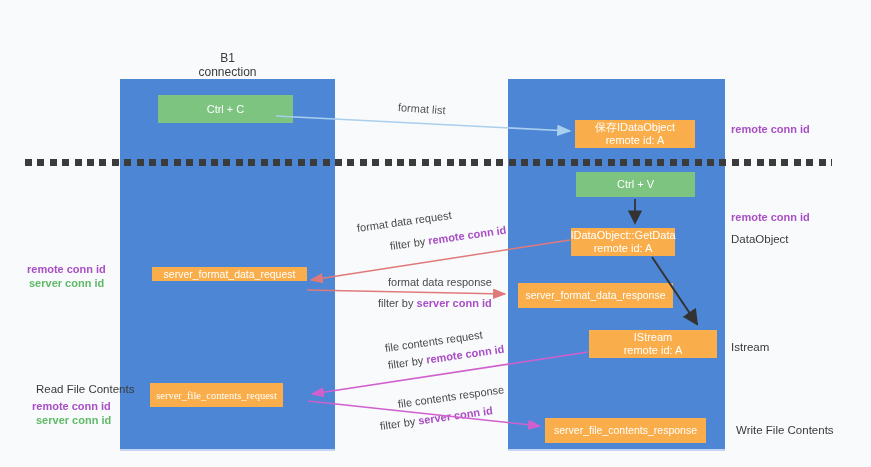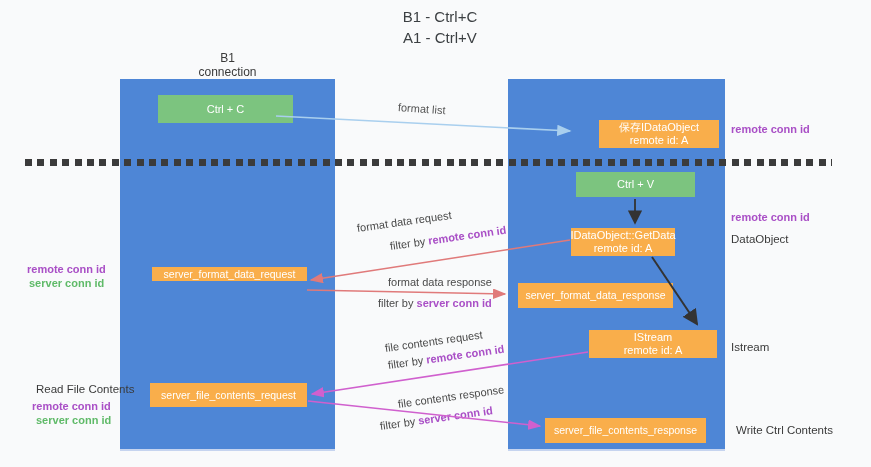--- a/index.html
+++ b/index.html
@@ -27,44 +27,40 @@
   .lbl.green-t { color:#5fba68; font-weight:bold; }
   .rot { transform:rotate(-8deg); transform-origin:left center; }
   .rot-sm { transform:rotate(4deg); transform-origin:left center; }
   svg.arrows { position:absolute; left:0; top:0; pointer-events:none; }
 </style>
 </head>
 <body>
 
 <div class="stage">
 
-  <div class="abs title">
-    <div>B1 - Ctrl+C</div>
-    <div>A1 - Ctrl+V</div>
-  </div>
 
   <div class="abs lane-header" style="left:120px; top:51px; width:215px;">
     <div>B1</div>
     <div>connection</div>
   </div>
   <div class="abs lane-header" style="left:508px; top:44px; width:217px;margin-top:40px;">
     <div>A1</div>
     <div>remote</div>
   </div>
 
   <div class="abs lane" style="left:120px; top:79px; width:215px; height:372px;"></div>
   <div class="abs lane" style="left:508px; top:79px; width:217px; height:372px;"></div>
 
   <div class="abs dashed-line" style="left:25px; top:159px; width:807px;"></div>
 
   <div class="abs node green" style="left:158px; top:95px; width:135px; height:28px;">
     <div>Ctrl + C</div>
   </div>
 
-  <div class="abs node orange" style="left:575px; top:120px; width:120px; height:28px;margin-left:24px;">
+  <div class="abs node orange" style="left:575px; top:120px; width:120px; height:28px;">
     <div>保存IDataObject</div>
     <div>remote id: A</div>
   </div>
 
   <div class="abs node green" style="left:576px; top:172px; width:119px; height:25px;">
     <div>Ctrl + V</div>
   </div>
 
   <div class="abs node orange" style="left:571px; top:228px; width:104px; height:28px;">
     <div>IDataObject::GetData</div>
@@ -77,33 +73,33 @@
 
   <div class="abs node orange" style="left:510px; top:283px; width:155px; height:25px; font-size:10.5px;margin-left:8px;">
     <div>server_format_data_response</div>
   </div>
 
   <div class="abs node orange" style="left:589px; top:330px; width:128px; height:28px;">
     <div>IStream</div>
     <div>remote id: A</div>
   </div>
 
-  <div class="abs node orange" style="left:150px; top:383px; width:157px; height:24px; font-size:10.5px;">
+  <div class="abs node orange" style="left:150px; top:383px; width:133px; height:24px; font-size:10.5px;font-family:Liberation Serif, serif;">
     <div>server_file_contents_request</div>
   </div>
 
   <div class="abs node orange" style="left:545px; top:418px; width:161px; height:25px; font-size:10.5px;">
     <div>server_file_contents_response</div>
   </div>
 
   <div class="abs lbl purple" style="left:731px; top:123px;">remote conn id</div>
   <div class="abs lbl purple" style="left:731px; top:211px;">remote conn id</div>
   <div class="abs lbl dark" style="left:731px; top:233px; font-size:11.5px;">DataObject</div>
   <div class="abs lbl dark" style="left:731px; top:341px; font-size:11.5px;">Istream</div>
-  <div class="abs lbl dark" style="left:736px; top:424px; font-size:11.5px;">Write Ctrl Contents</div>
+  <div class="abs lbl dark" style="left:736px; top:424px; font-size:11.5px;">Write File Contents</div>
 
   <div class="abs lbl purple" style="left:27px; top:263px;">remote conn id</div>
   <div class="abs lbl green-t" style="left:29px; top:277px;">server conn id</div>
   <div class="abs lbl dark" style="left:36px; top:383px; font-size:11.5px;">Read File Contents</div>
   <div class="abs lbl purple" style="left:32px; top:400px;">remote conn id</div>
   <div class="abs lbl green-t" style="left:36px; top:414px;">server conn id</div>
 
   <div class="abs lbl mid rot-sm" style="left:398px; top:101px; color:#555;">format list</div>
 
   <div class="abs lbl mid rot" style="left:357px; top:222px;">format data request</div>

